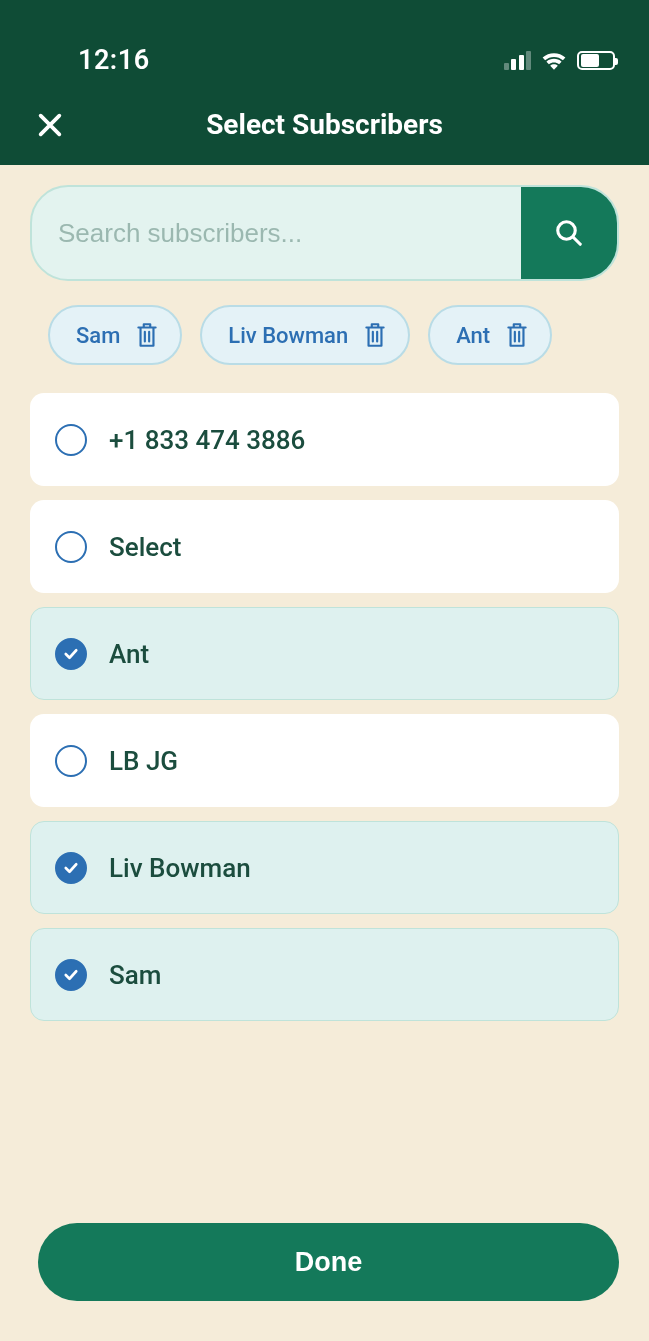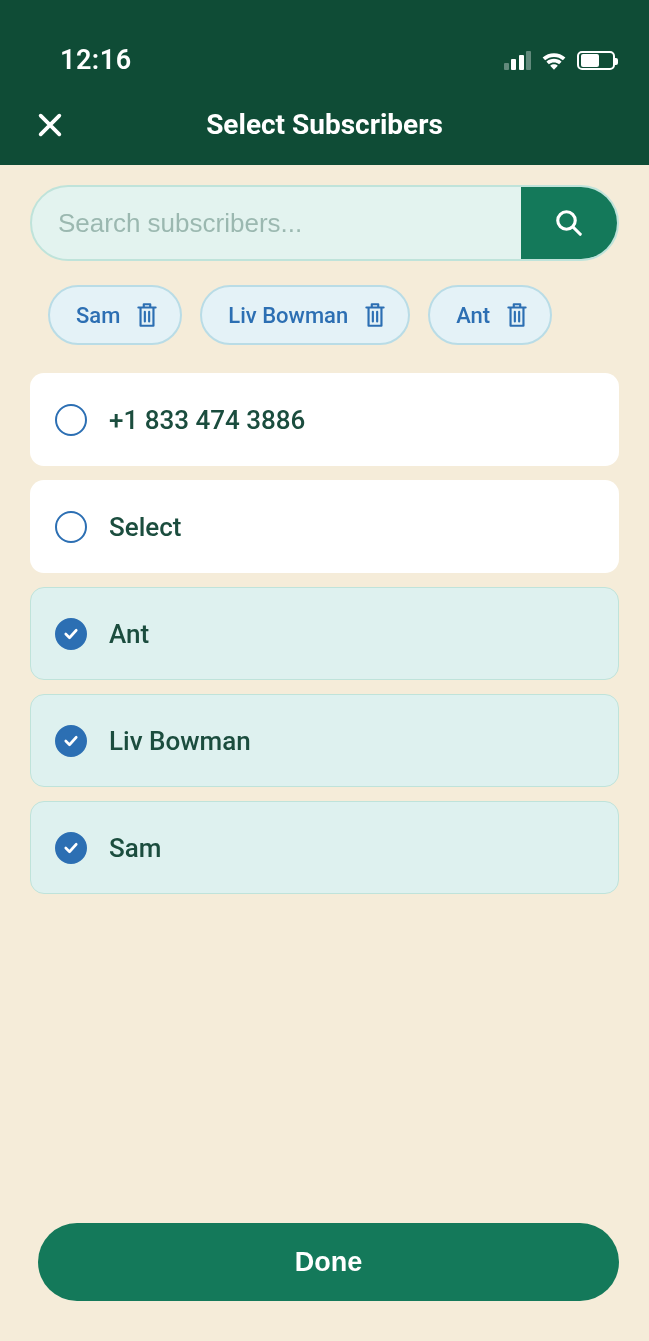--- a/index.html
+++ b/index.html
@@ -15,21 +15,21 @@
   .status-header {
     background: #0f4c36;
     color: #fff;
     height: 165px;
   }
 
   .status-bar {
     display: flex;
     align-items: center;
     justify-content: space-between;
-    padding: 36px 34px 0 60px;
+    padding: 36px 34px 0 78px;
     height: 84px;
   }
   .status-time {
     font-size: 27px;
     font-weight: 600;
     letter-spacing: 0.5px;
   }
   .status-icons {
     display: flex;
     align-items: center;
@@ -105,21 +105,21 @@
   }
 
   
   .content {
     padding: 20px 30px 0 30px;
   }
 
   
   .search-wrap {
     display:flex;
-    height: 76px;
+    height: 96px;
     border-radius: 38px;
     overflow:hidden;
     border: 2px solid #bfe3da;
     background: #e3f3ef;
   }
   .search-input {
     flex:1;
     border:none;
     background:transparent;
     padding: 0 26px;
@@ -312,20 +312,26 @@
 
     <div class="row selected">
       <div class="radio">
         <svg width="18" height="18" viewBox="0 0 24 24">
             <path d="M5 12 L10 17 L19 7" stroke="#fff" stroke-width="3.5" fill="none" stroke-linecap="round" stroke-linejoin="round"></path>
           </svg>
       </div>
       <div class="row-label">Ant</div>
     </div>
 
+    <div class="row">
+      <div class="radio">
+        
+      </div>
+      <div class="row-label">LB JG</div>
+    </div>
 
     <div class="row selected">
       <div class="radio">
         <svg width="18" height="18" viewBox="0 0 24 24">
             <path d="M5 12 L10 17 L19 7" stroke="#fff" stroke-width="3.5" fill="none" stroke-linecap="round" stroke-linejoin="round"></path>
           </svg>
       </div>
       <div class="row-label">Liv Bowman</div>
     </div>
 

